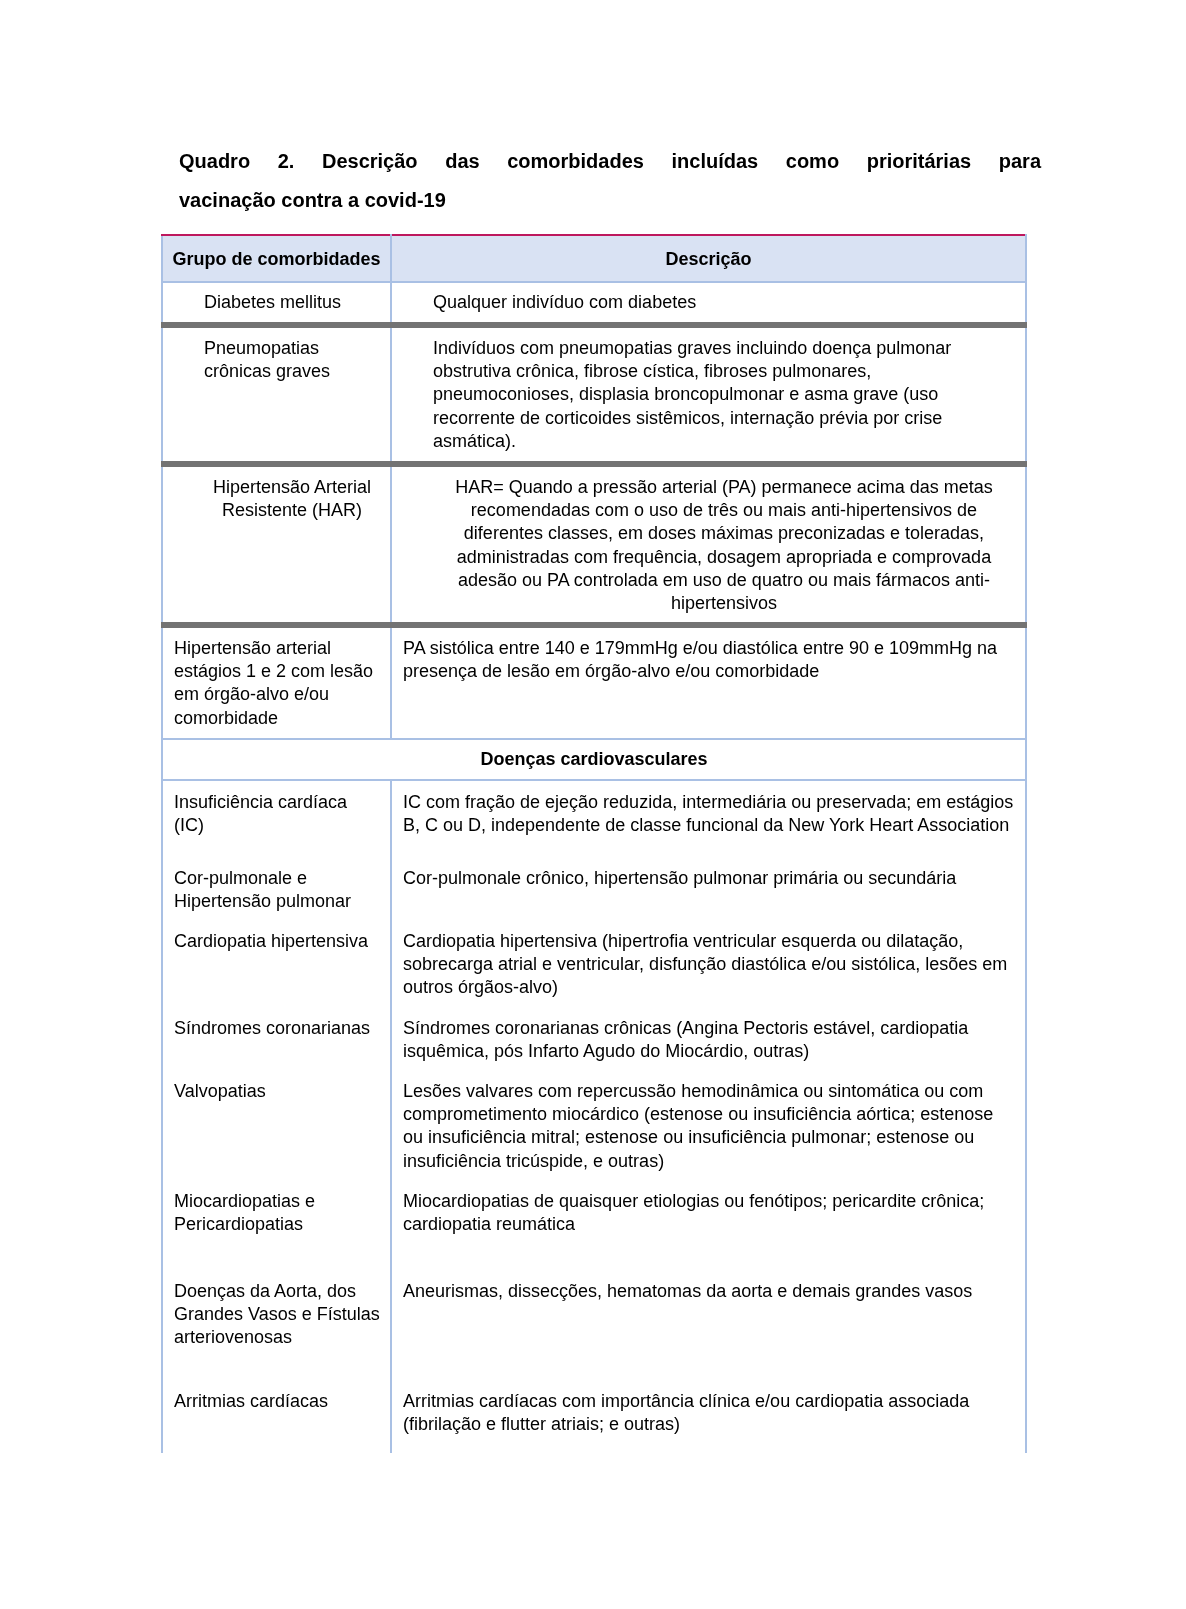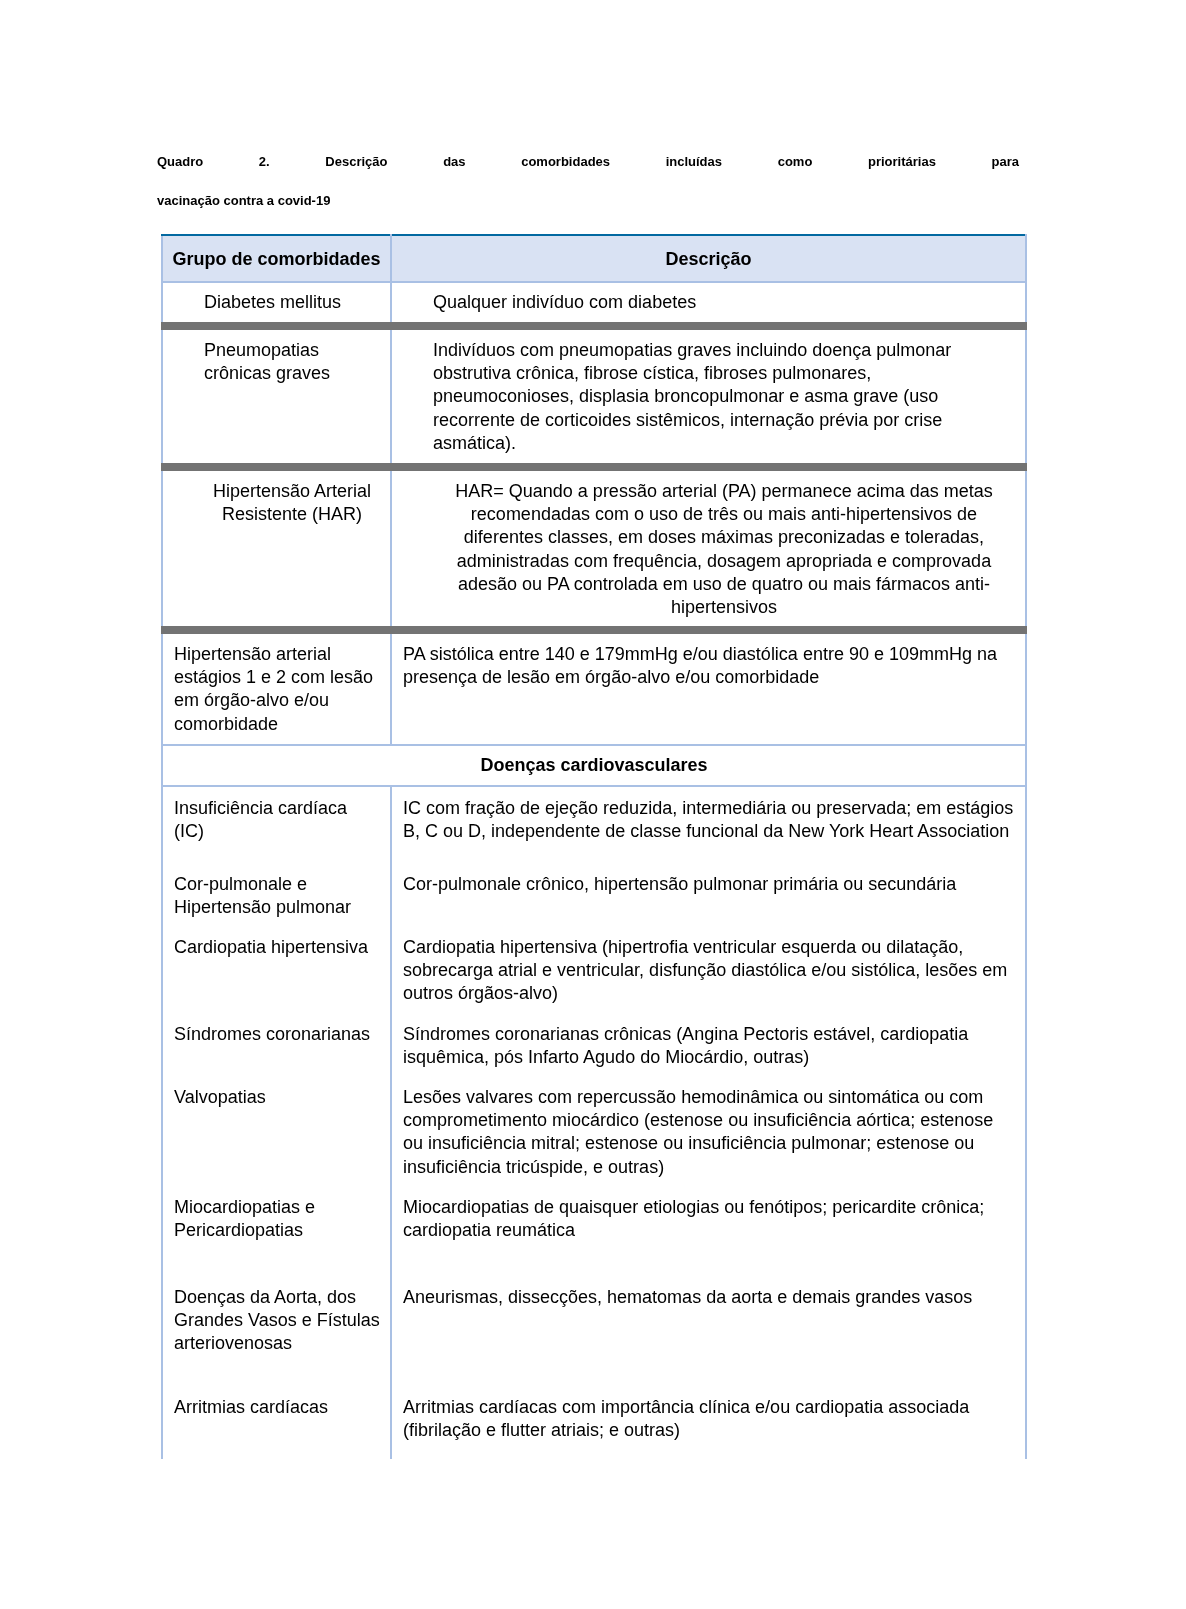--- a/index.html
+++ b/index.html
@@ -1,40 +1,40 @@
 <!DOCTYPE html>
 <html><head>
 <meta charset="utf-8">
 <style>
   html, body { margin: 0; padding: 0; background: #ffffff; }
   body { width: 1186px; height: 1609px; position: relative; overflow: hidden; font-family: "Liberation Sans", sans-serif; color: #000; }
   .title {
-    position: absolute; left: 157px; top: 142px; width: 862px;
-    font-size: 13px; font-weight: bold; line-height: 39px;
+    position: absolute; left: 179px; top: 142px; width: 862px;
+    font-size: 20px; font-weight: bold; line-height: 39px;
     text-align: justify; text-align-last: left;
   }
   .title .line1 { display: block; text-align: justify; text-align-last: justify; }
   .title .line2 { display: block; }
   table.quadro {
     position: absolute; left: 161px; top: 234px; width: 864px;
     border-collapse: collapse; table-layout: fixed;
     font-size: 18px; line-height: 23.2px;
   }
   table.quadro col.c1 { width: 229px; }
   table.quadro col.c2 { width: 635px; }
   table.quadro td, table.quadro th {
     border-left: 2px solid #a9c0e4; border-right: 2px solid #a9c0e4;
     vertical-align: top; padding: 0 10px 0 11px;
   }
   table.quadro th {
     background: #d9e2f3; font-weight: bold; text-align: center; vertical-align: middle;
-    border-top: 2px solid #0369a1; border-bottom: 2px solid #a9c0e4;
+    border-top: 2px solid #be185d; border-bottom: 2px solid #a9c0e4;
     height: 45px; padding: 0 6px; line-height: 22px;
   }
-  tr.bordered td { border-bottom: 8px solid #737373; padding-left: 41px; }
+  tr.bordered td { border-bottom: 6px solid #737373; padding-left: 41px; }
   tr.row-diabetes td { padding-top: 8px; height: 31px; }
   tr.row-pneumo td { padding-top: 9px; height: 124px; }
   tr.row-har td { padding-top: 9px; height: 146px; text-align: center; }
   tr.row-est3 td { padding-top: 9px; height: 54px; }
   tr.row-est12 td { padding-top: 9px; height: 101px; }
   tr.section td {
     text-align: center; font-weight: bold; padding: 8px 0 7px 0; height: 24px;
     border-top: 2px solid #a9c0e4; border-bottom: 2px solid #a9c0e4;
   }
   tr.cv td { padding-top: 0; }

